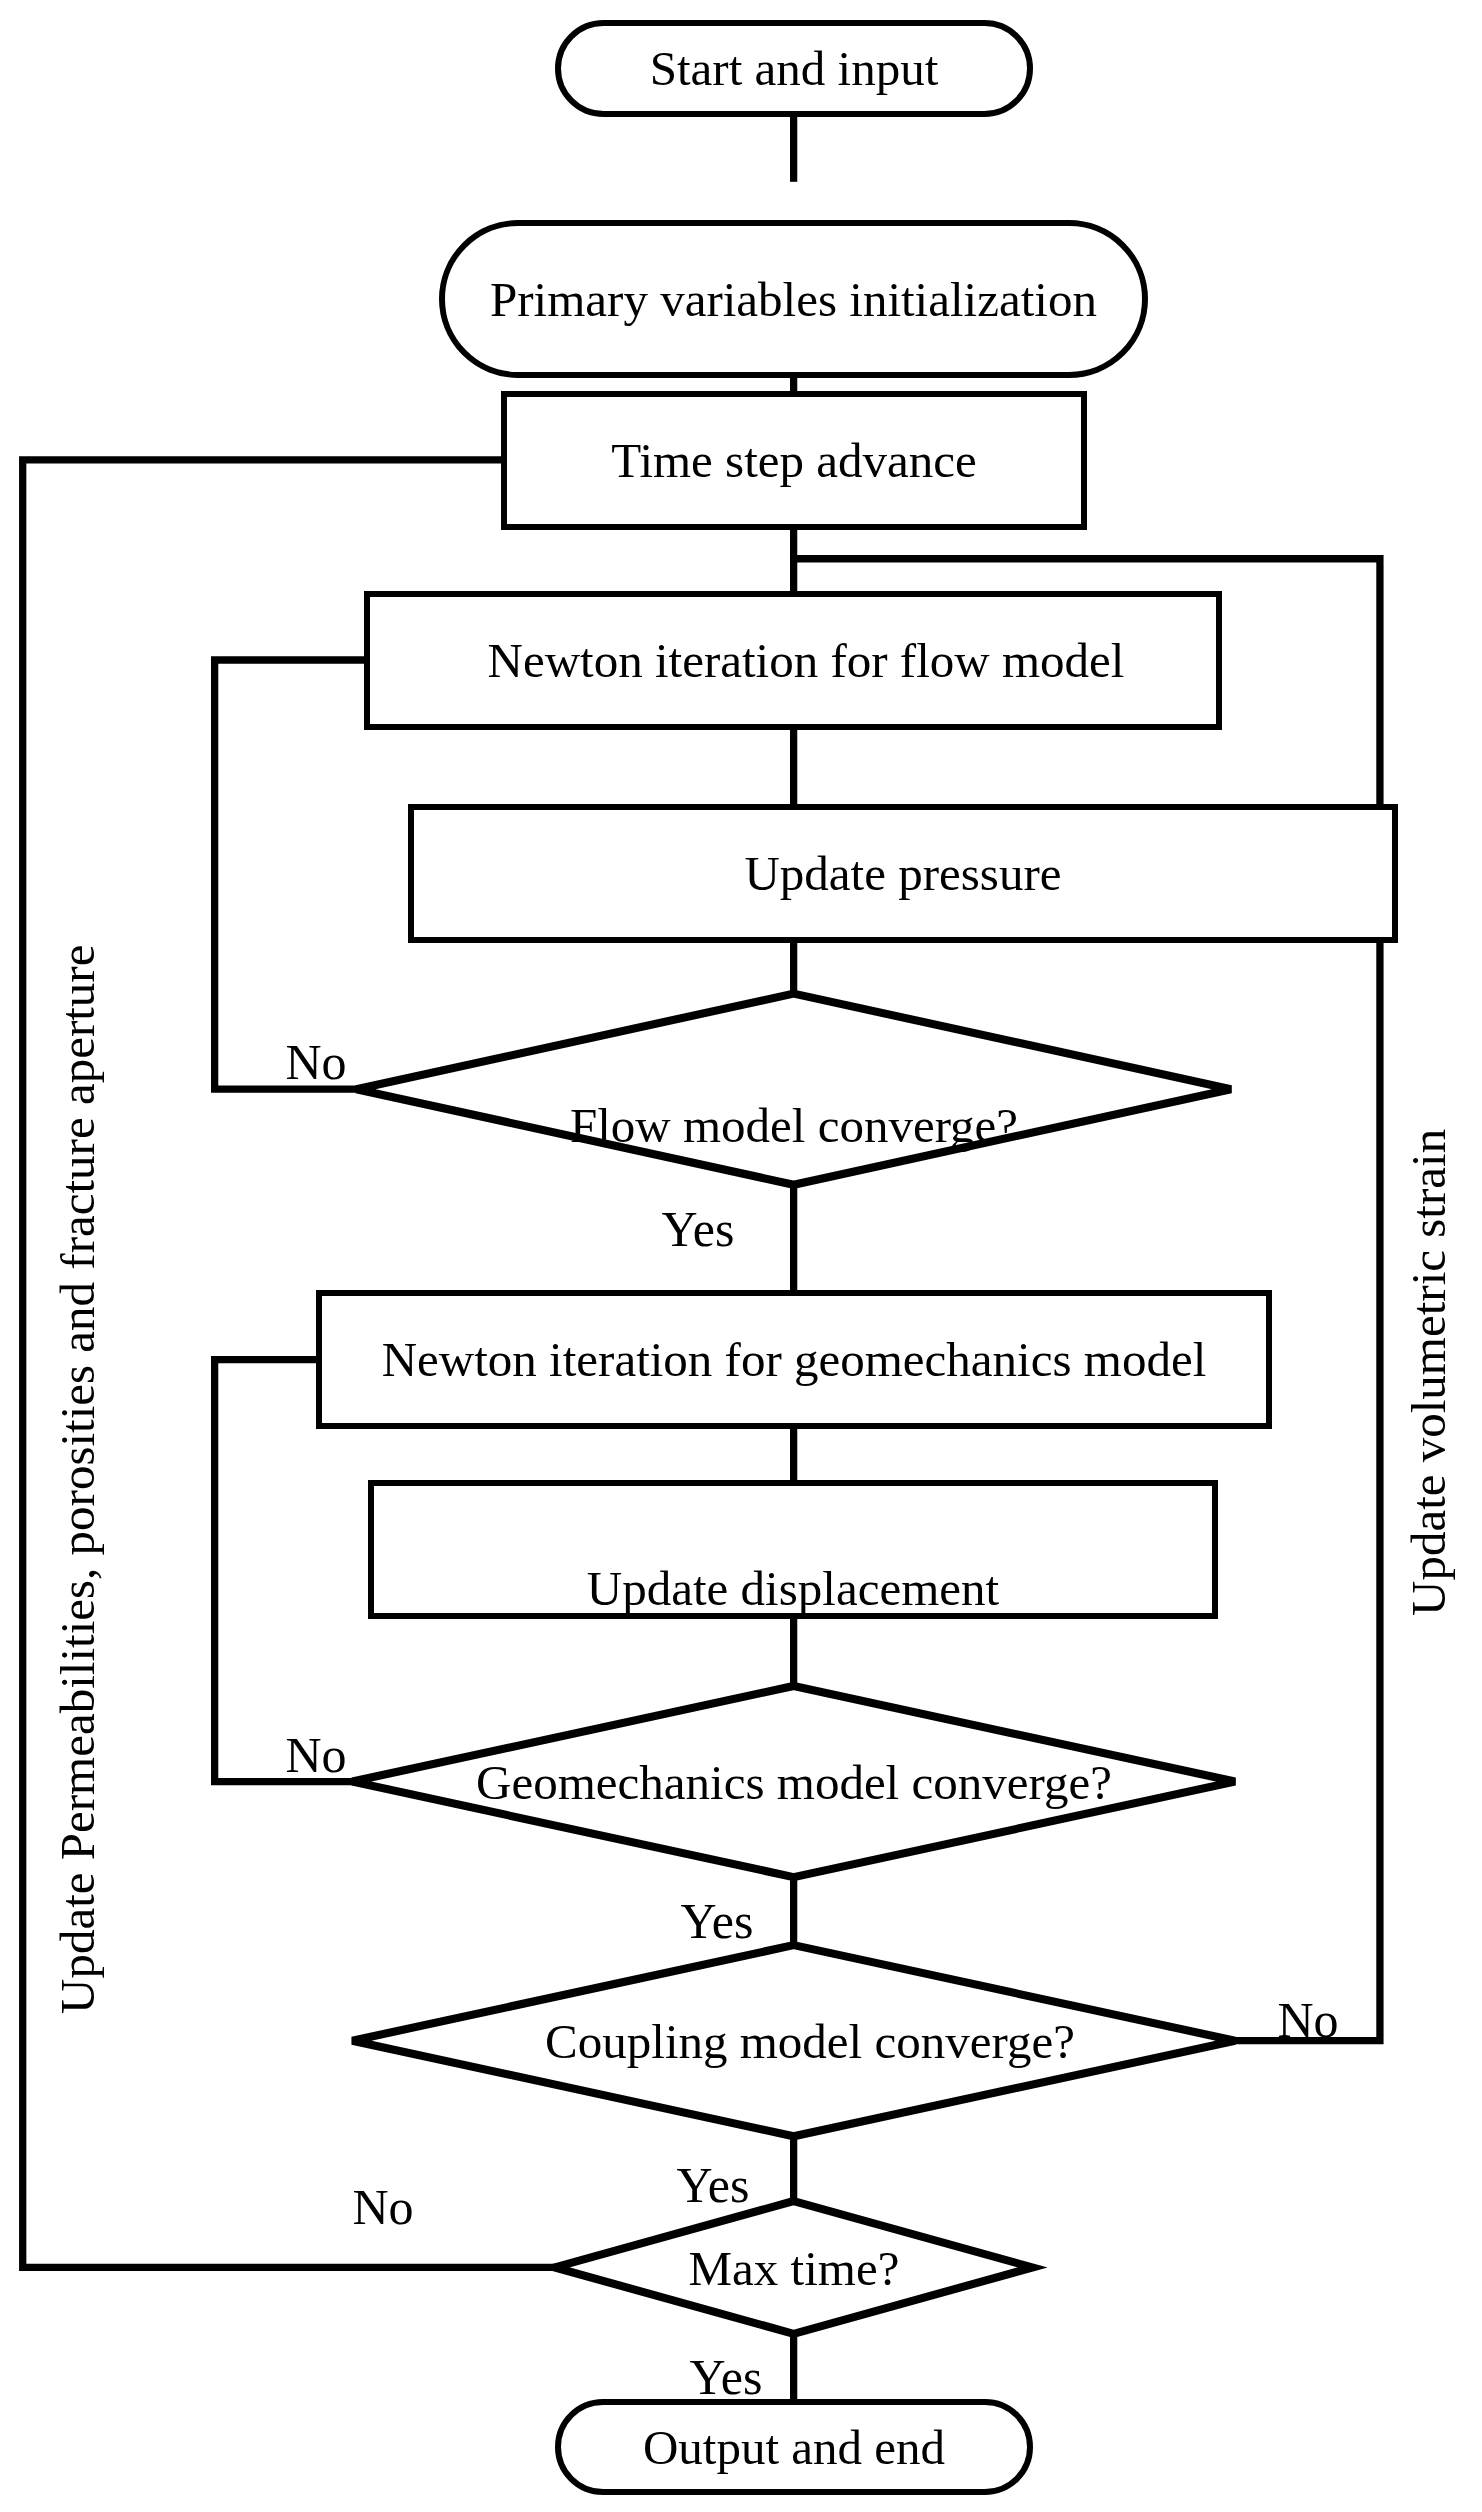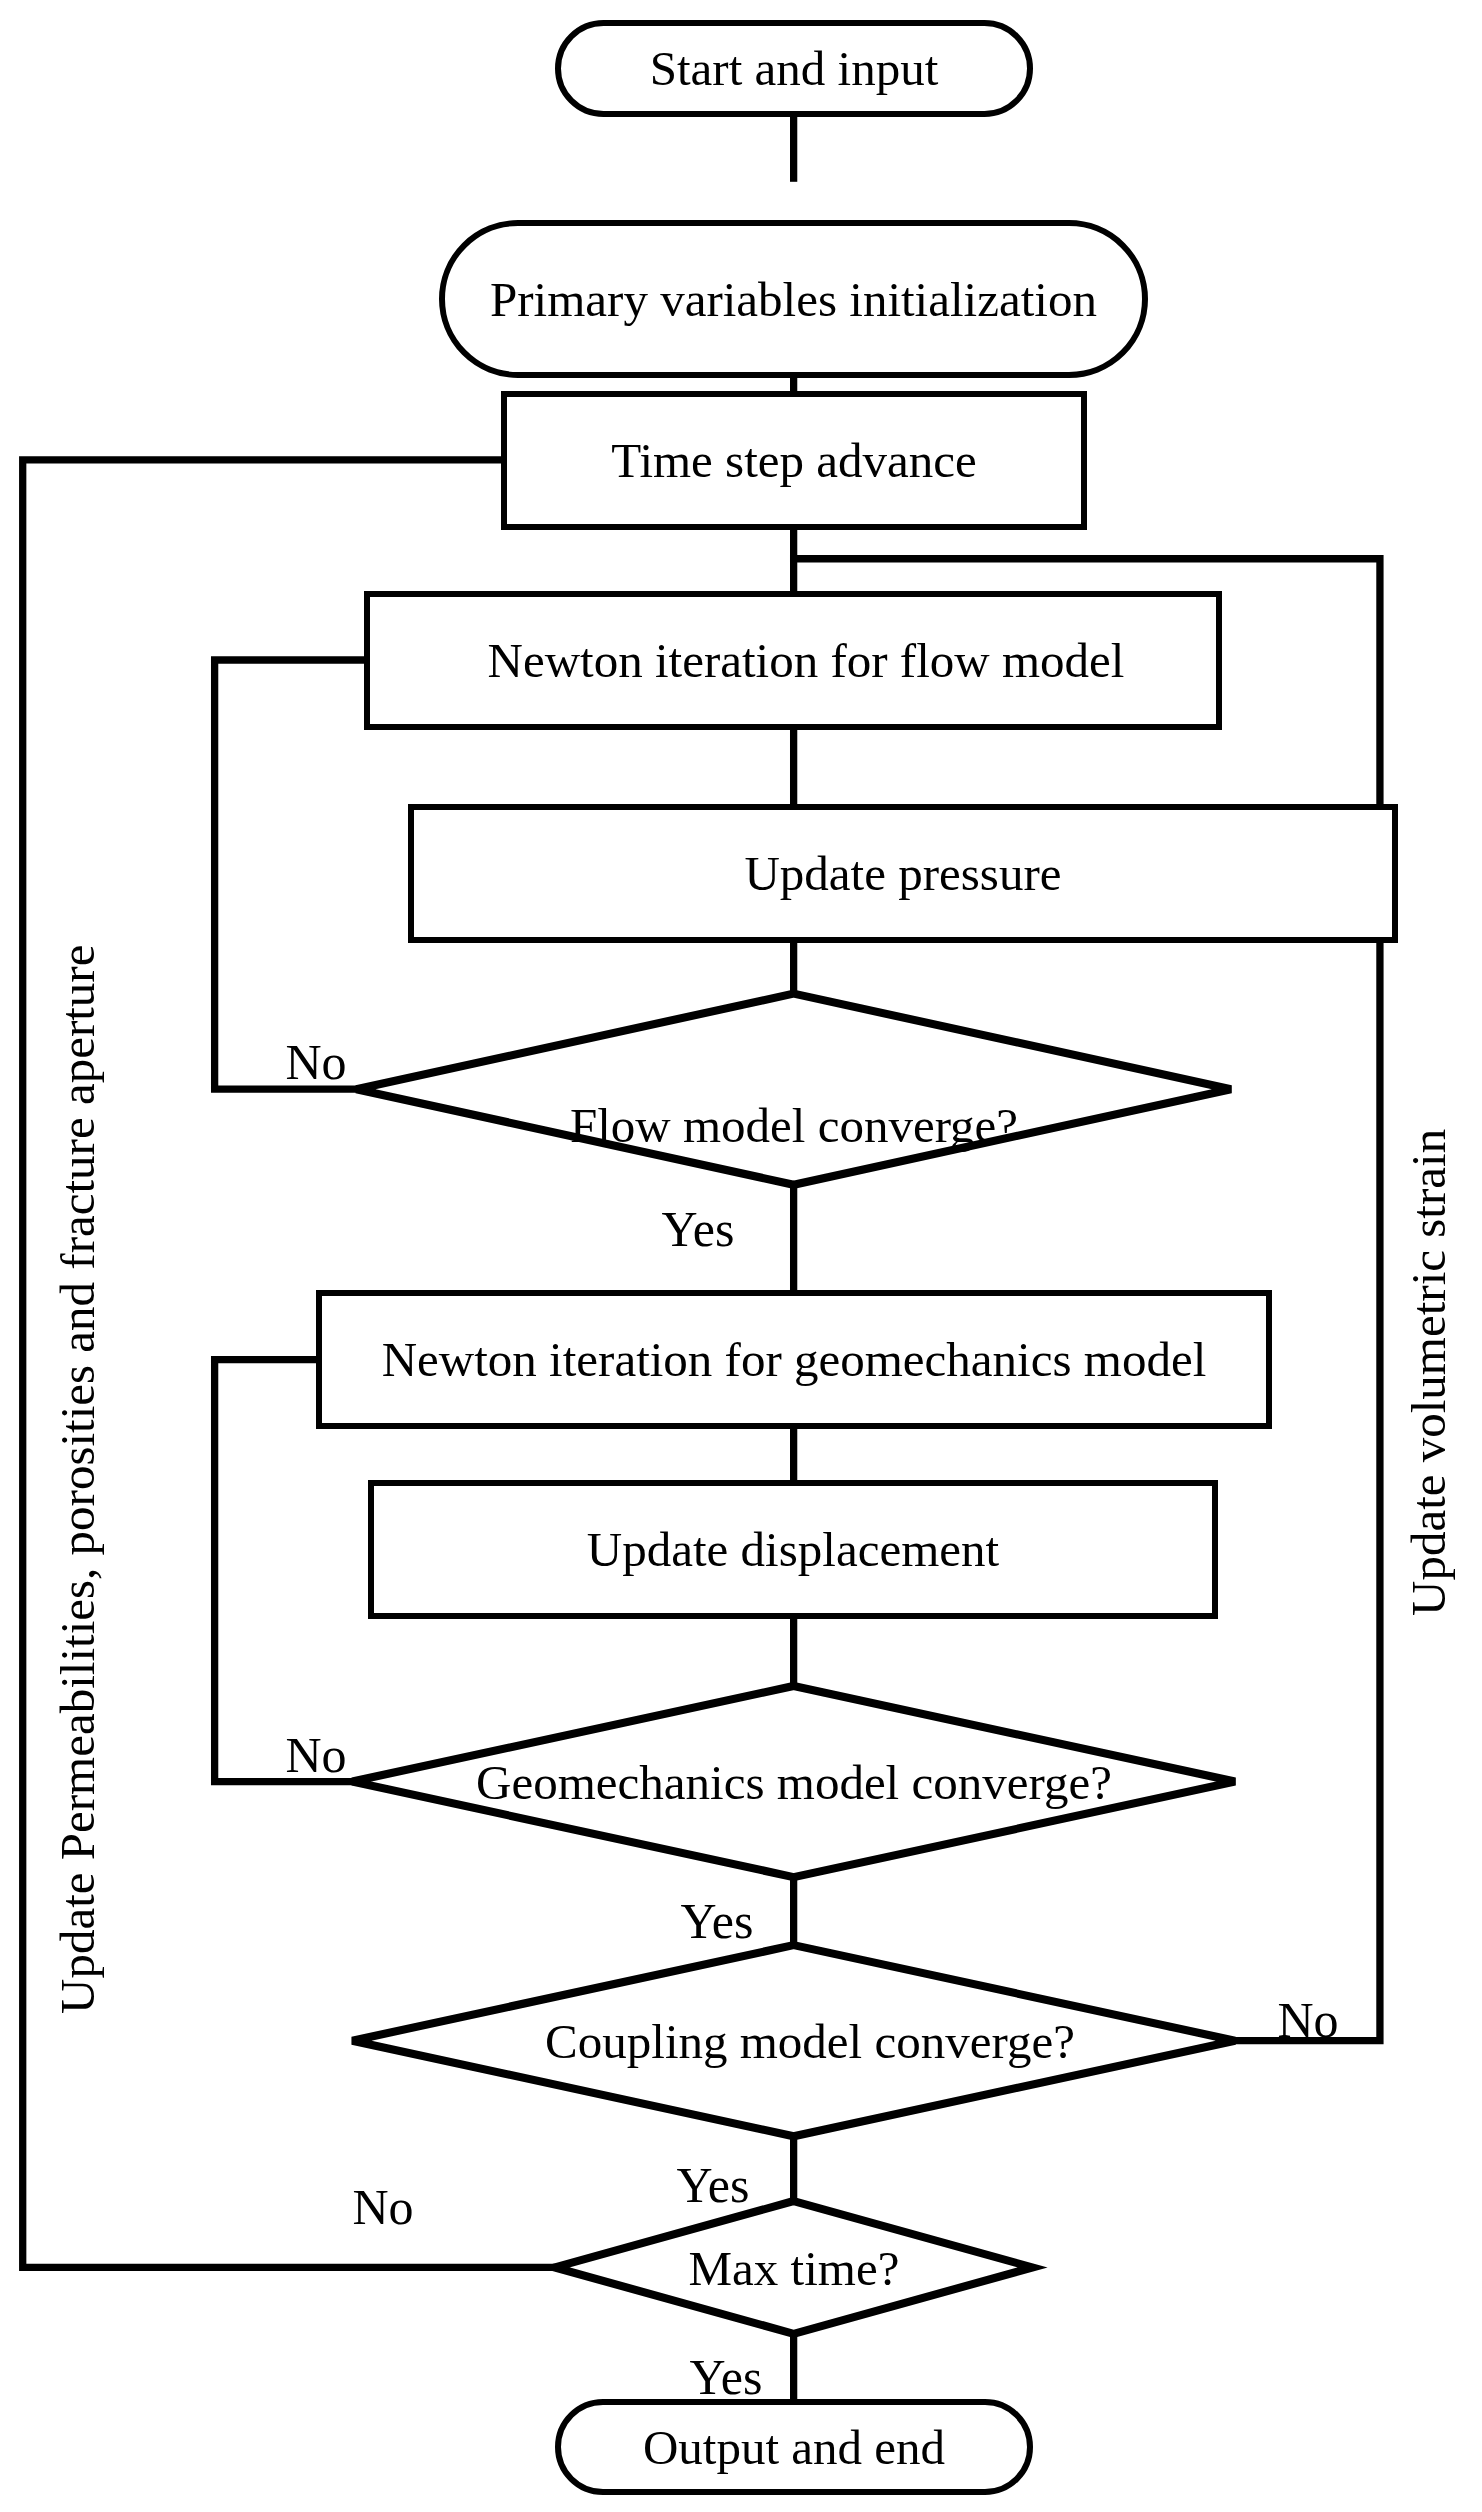--- a/index.html
+++ b/index.html
@@ -83,21 +83,21 @@
   </div>
 
   <div class="node" style="left:364px; top:804px; width:990px; height:139px;margin-left:44px;">
     <span class="lbl">Update pressure</span>
   </div>
 
   <div class="node" style="left:316px; top:1290px; width:956px; height:139px;">
     <span class="lbl">Newton iteration for geomechanics model</span>
   </div>
 
-  <div class="node" style="left:368px; top:1480px; width:850px; height:139px;">
+  <div class="node" style="left:368px; top:1480px; width:850px; height:139px;align-items:flex-end;">
     <span class="lbl">Update displacement</span>
   </div>
 
   <div class="node stadium-sm" style="left:555px; top:2399px; width:478px; height:96px;">
     <span class="lbl">Output and end</span>
   </div>
 
   <div class="dlabel" style="left:794px; top:1089px;margin-top:36px;">Flow model converge?</div>
   <div class="dlabel" style="left:794px; top:1782px;">Geomechanics model converge?</div>
   <div class="dlabel" style="left:810px; top:2041px;">Coupling model converge?</div>

